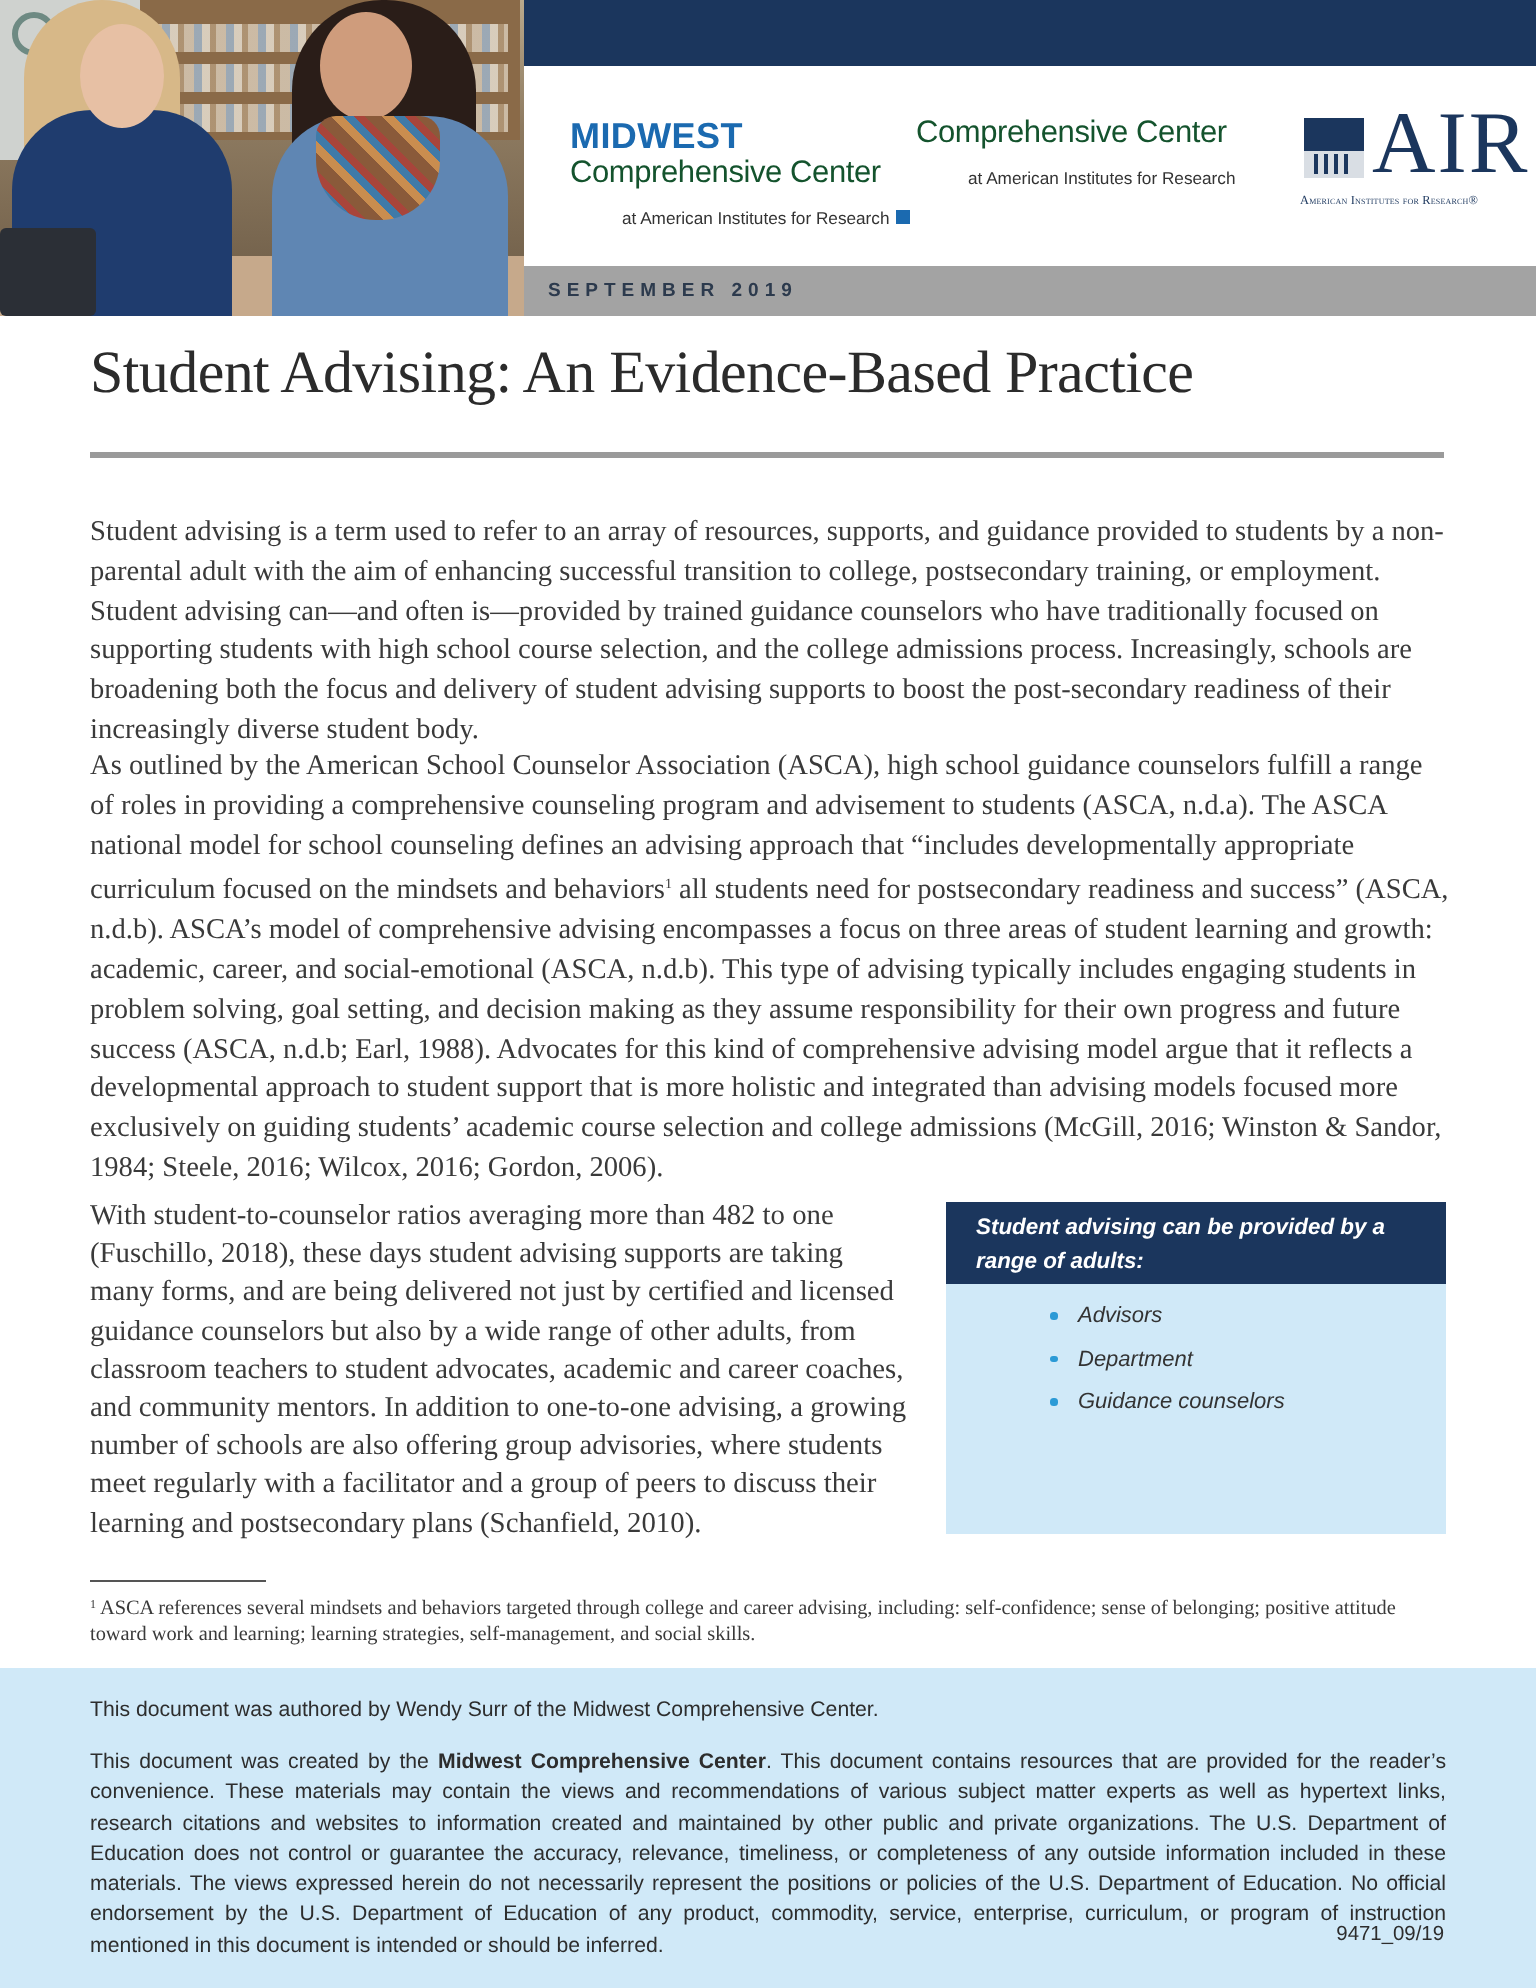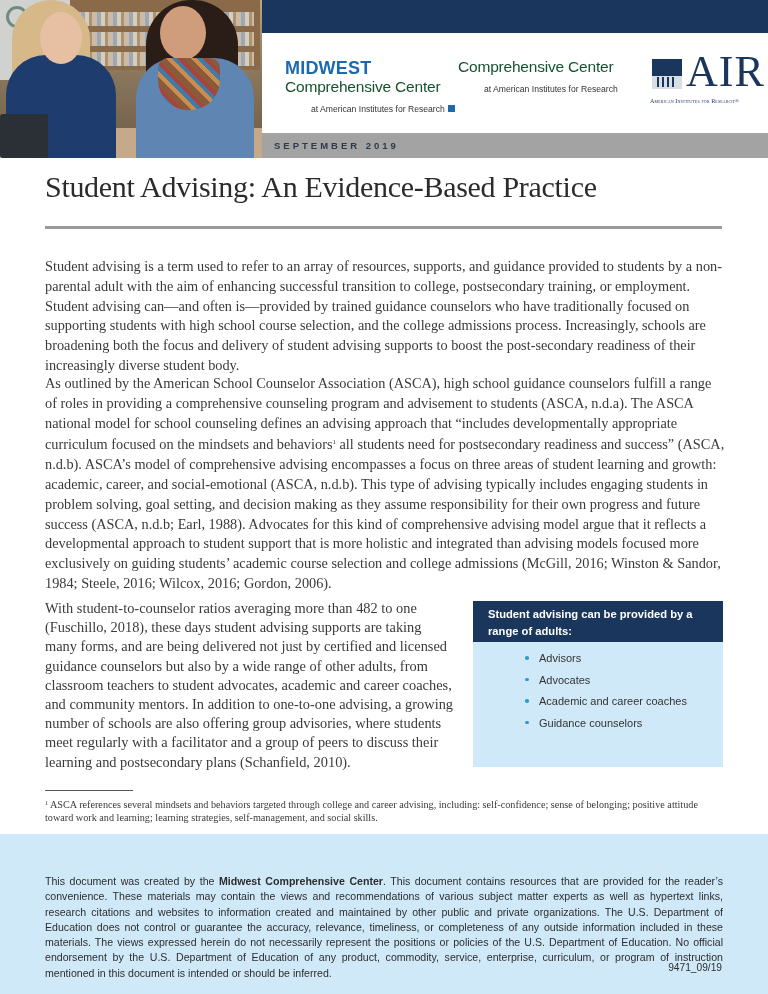--- a/index.html
+++ b/index.html
@@ -51,21 +51,21 @@
   .title-rule { position: absolute; left: 45px; top: 226px; width: 677px; height: 3px; background: #9a9a9a; }
 
   
   .para { position: absolute; left: 45px; font-family: "Liberation Serif", serif; font-size: 14.3px; line-height: 19.8px; color: #3a3a3a; }
   .p1 { top: 257px; width: 680px; }
   .p2 { top: 374px; width: 680px; }
   .p3 { top: 599px; width: 410px; font-size: 14.4px; line-height: 19.2px; }
   sup { font-size: 7px; vertical-align: 5px; }
 
   
-  .callout { position: absolute; left: 473px; top: 601px; width: 250px; height: 166px; background: #d0e9f8; }
+  .callout { position: absolute; left: 473px; top: 601px; width: 250px; height: 166px; background: #d0e9f8; font-style: italic; }
   .callout .head { background: #1b365d; color: #ffffff; font-weight: bold; font-size: 11.2px; line-height: 17px; padding: 5px 15px 7px 15px; height: 29px; }
   .callout ul { list-style: none; margin: 0; padding: 10px 0 0 0; }
   .callout li { position: relative; padding-left: 30px; font-size: 11px; color: #333; height: 21.5px; line-height: 13px; margin-left: 36px; }
   .callout li .dot { position: absolute; left: 16px; top: 4px; width: 3.5px; height: 3.5px; border-radius: 50%; background: #2b9ad6; }
 
   
   .fn-rule { position: absolute; left: 45px; top: 790px; width: 88px; height: 1px; background: #555; }
   .footnote { position: absolute; left: 45px; top: 797px; width: 680px; font-family: "Liberation Serif", serif; font-size: 10.2px; line-height: 13px; color: #3a3a3a; }
   .footnote sup { font-size: 6px; vertical-align: 3px; }
 
@@ -134,25 +134,25 @@
 <p class="para p1" style="margin:0">Student advising is a term used to refer to an array of resources, supports, and guidance provided to students by a non-parental adult with the aim of enhancing successful transition to college, postsecondary training, or employment. Student advising can—and often is—provided by trained guidance counselors who have traditionally focused on supporting students with high school course selection, and the college admissions process. Increasingly, schools are broadening both the focus and delivery of student advising supports to boost the post-secondary readiness of their increasingly diverse student body.</p>
 
 <p class="para p2" style="margin:0"><span>As outlined by the American School Counselor Association (ASCA), high school guidance counselors fulfill a range of roles in providing a comprehensive counseling program and advisement to students (ASCA, n.d.a). The ASCA national model for school counseling defines an advising approach that “includes developmentally appropriate curriculum focused on the mindsets and behaviors</span><sup>1</sup><span> all students need for postsecondary readiness and success” (ASCA, n.d.b). ASCA’s model of comprehensive advising encompasses a focus on three areas of student learning and growth: academic, career, and social-emotional (ASCA, n.d.b). This type of advising typically includes engaging students in problem solving, goal setting, and decision making as they assume responsibility for their own progress and future success (ASCA, n.d.b; Earl, 1988). Advocates for this kind of comprehensive advising model argue that it reflects a developmental approach to student support that is more holistic and integrated than advising models focused more exclusively on guiding students’ academic course selection and college admissions (McGill, 2016; Winston &amp; Sandor, 1984; Steele, 2016; Wilcox, 2016; Gordon, 2006).</span></p>
 
 <p class="para p3" style="margin:0">With student-to-counselor ratios averaging more than 482 to one (Fuschillo, 2018), these days student advising supports are taking many forms, and are being delivered not just by certified and licensed guidance counselors but also by a wide range of other adults, from classroom teachers to student advocates, academic and career coaches, and community mentors. In addition to one-to-one advising, a growing number of schools are also offering group advisories, where students meet regularly with a facilitator and a group of peers to discuss their learning and postsecondary plans (Schanfield, 2010).</p>
 
 <div class="callout">
   <div class="head">Student advising can be provided by a range of adults:</div>
   <ul>
     <li><span class="dot"></span><span>Advisors</span></li>
-    <li><span class="dot"></span><span>Advocates</span></li>
-    <li><span class="dot"></span><span>Academic and career coaches</span></li>
+    <li><span class="dot"></span><span>Department</span></li>
     <li><span class="dot"></span><span>Guidance counselors</span></li>
   </ul>
 </div>
 
 <div class="fn-rule"></div>
 <div class="footnote"><sup>1</sup><span> ASCA references several mindsets and behaviors targeted through college and career advising, including: self-confidence; sense of belonging; positive attitude toward work and learning; learning strategies, self-management, and social skills.</span></div>
 
 <div class="footer">
+  <div class="author">This document was authored by Wendy Surr of the Midwest Comprehensive Center.</div>
   <div class="disclaimer"><span>This document was created by the </span><b>Midwest Comprehensive Center</b><span>. This document contains resources that are provided for the reader’s convenience. These materials may contain the views and recommendations of various subject matter experts as well as hypertext links, research citations and websites to information created and maintained by other public and private organizations. The U.S. Department of Education does not control or guarantee the accuracy, relevance, timeliness, or completeness of any outside information included in these materials. The views expressed herein do not necessarily represent the positions or policies of the U.S. Department of Education. No official endorsement by the U.S. Department of Education of any product, commodity, service, enterprise, curriculum, or program of instruction mentioned in this document is intended or should be inferred.</span></div>
   <div class="code">9471_09/19</div>
 </div>
 
 </body></html>

